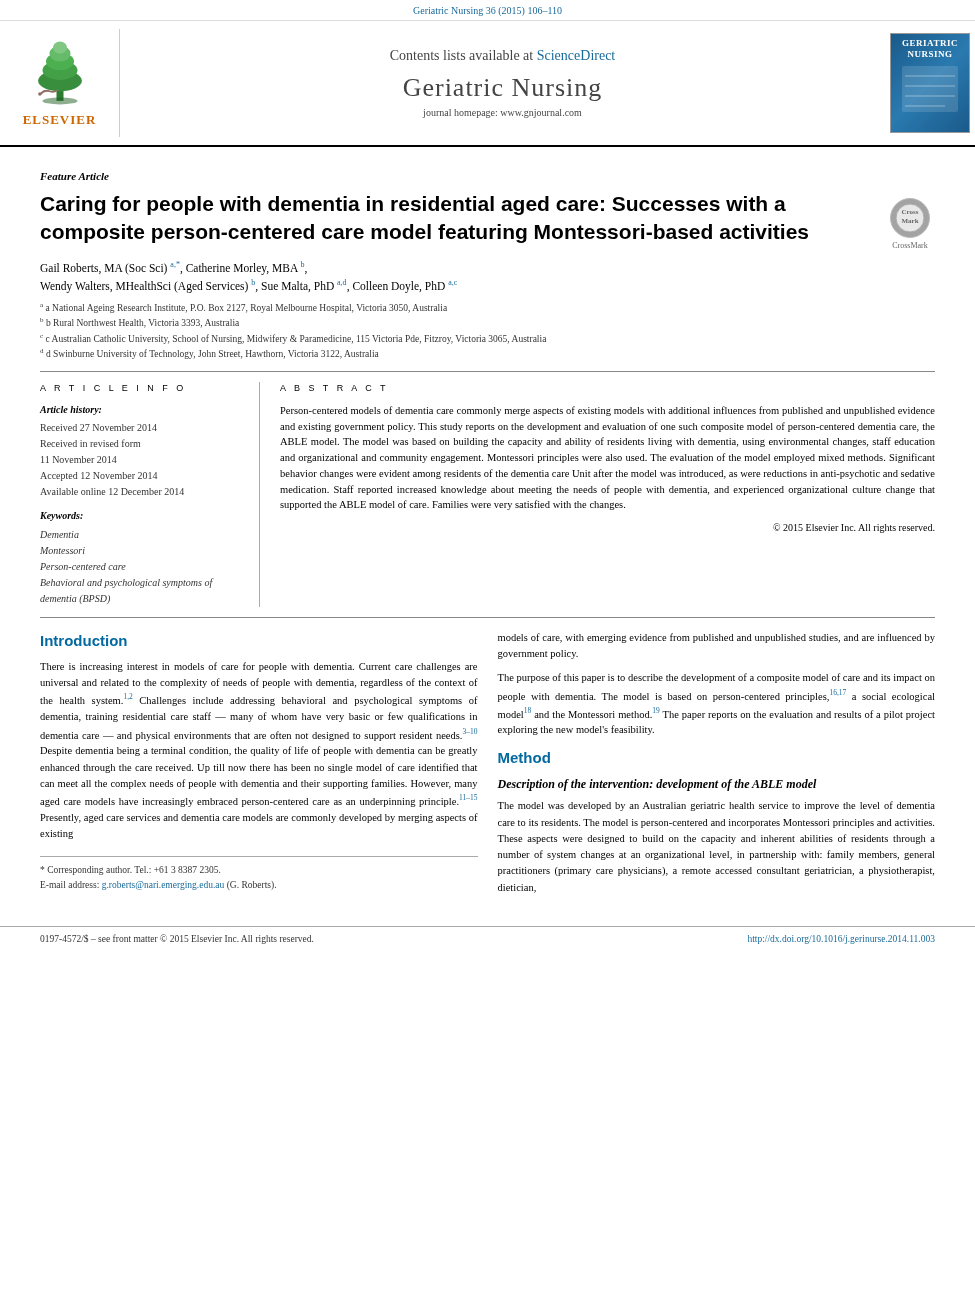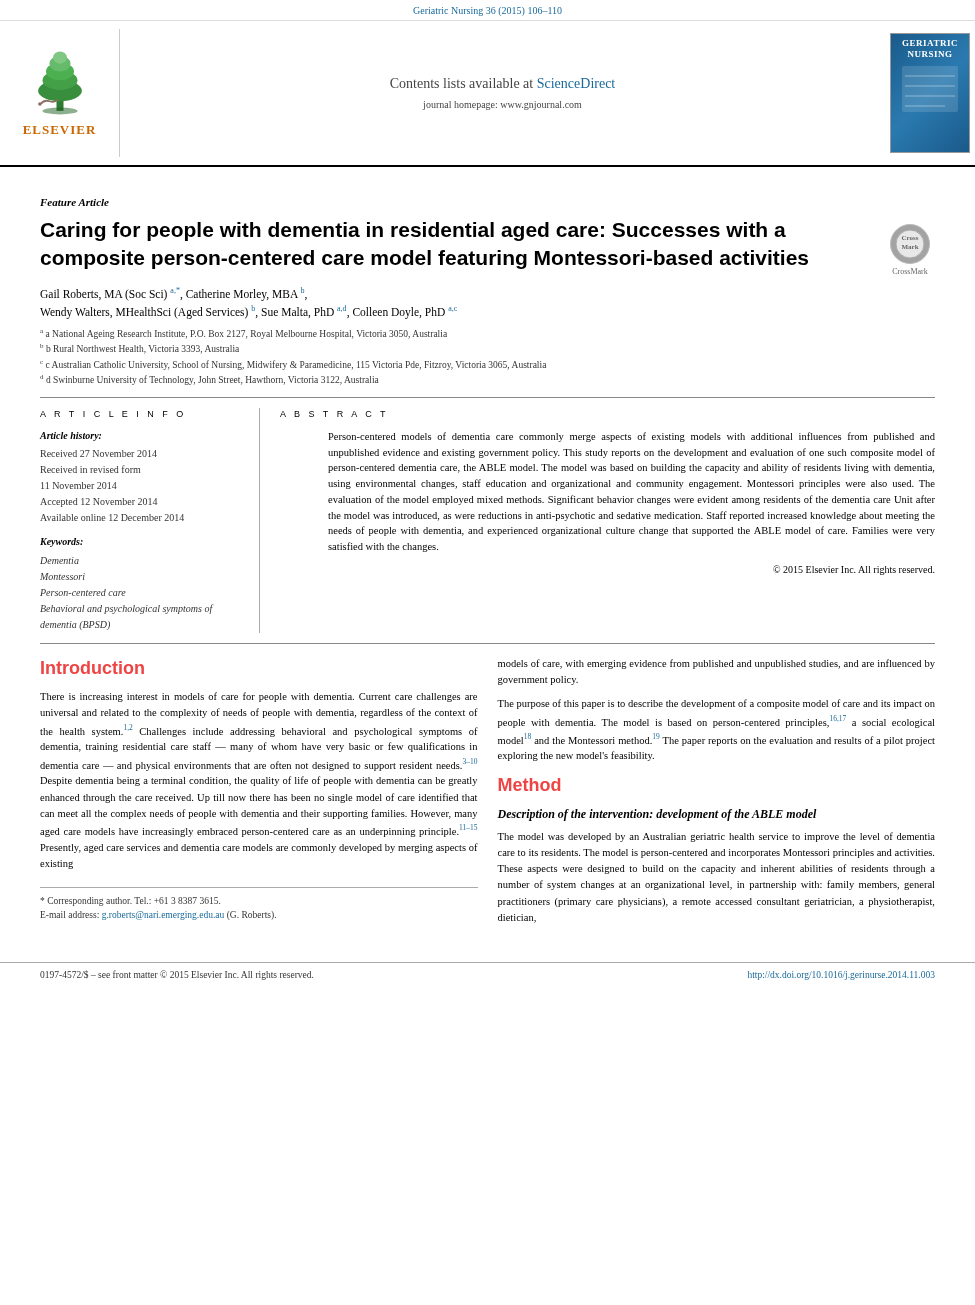--- a/index.html
+++ b/index.html
@@ -84,42 +84,42 @@
       width: 90px;
       min-width: 90px;
       display: flex;
       align-items: center;
       justify-content: center;
       padding: 4px;
     }
 
     .cover-img {
       width: 80px;
-      height: 120px;
+      height: 100px;
       background: linear-gradient(135deg, #1a5a8a 0%, #2a7ab0 50%, #1a5a8a 100%);
       border: 1px solid #999;
       display: flex;
       flex-direction: column;
       align-items: center;
       justify-content: flex-start;
       padding: 4px;
       color: white;
       font-size: 8px;
       text-align: center;
     }
 
     .cover-img .cover-title {
       font-size: 9px;
       font-weight: bold;
       letter-spacing: 0.5px;
       line-height: 1.2;
     }
 
     .main-content {
-      padding: 18px 40px;
+      padding: 12px 40px;
     }
 
     .feature-article-label {
       font-size: 11px;
       font-style: italic;
       font-weight: bold;
       margin: 10px 0 6px;
       color: #000;
     }
 
@@ -241,21 +241,20 @@
       color: #333;
       line-height: 1.6;
       font-style: italic;
     }
 
     .abstract-text {
       font-size: 10.5px;
       color: #000;
       line-height: 1.5;
       text-align: justify;
-      margin-left: 48px;
     }
 
     .copyright-line {
       font-size: 10px;
       color: #000;
       text-align: right;
       margin-top: 8px;
     }
 
     .body-content {
@@ -266,25 +265,25 @@
 
     .body-left {
       flex: 1;
     }
 
     .body-right {
       flex: 1;
     }
 
     .section-heading {
-      font-size: 18px;
+      font-size: 15px;
       font-weight: bold;
       margin-bottom: 8px;
       font-family: Arial, sans-serif;
-      color: #ef4444;
+      color: #0369a1;
     }
 
     .body-text {
       font-size: 10.5px;
       color: #000;
       line-height: 1.55;
       text-align: justify;
       margin-bottom: 8px;
     }
 
@@ -349,20 +348,21 @@
       <circle cx="17" cy="65" r="2" fill="#8d6e63"></circle>
     </svg>
     <div class="elsevier-text">ELSEVIER</div>
   </div>
 
   <div class="journal-center">
     <div class="contents-line">
       <span>Contents lists available at</span>
       <span style="color:#1a6a9a; cursor:pointer;">ScienceDirect</span>
     </div>
+    <div class="journal-title">Geriatric Nursing</div>
     <div class="journal-homepage">journal homepage: www.gnjournal.com</div>
   </div>
 
   <div class="geriatric-cover">
     <div class="cover-img">
       <div class="cover-title">GERIATRIC<br>NURSING</div>
       <svg width="60" height="50" viewBox="0 0 60 50" style="margin-top:4px; opacity:0.7;">
         <rect x="2" y="2" width="56" height="46" fill="rgba(255,255,255,0.2)" rx="2"></rect>
         <line x1="5" y1="12" x2="55" y2="12" stroke="white" stroke-width="1" opacity="0.6"></line>
         <line x1="5" y1="22" x2="55" y2="22" stroke="white" stroke-width="1" opacity="0.6"></line>
@@ -435,21 +435,21 @@
 
   <div class="body-content">
 
     <div class="body-left">
       <div class="section-heading">Introduction</div>
       <div class="body-text">
         There is increasing interest in models of care for people with dementia. Current care challenges are universal and related to the complexity of needs of people with dementia, regardless of the context of the health system.<sup>1,2</sup> Challenges include addressing behavioral and psychological symptoms of dementia, training residential care staff — many of whom have very basic or few qualifications in dementia care — and physical environments that are often not designed to support resident needs.<sup>3–10</sup> Despite dementia being a terminal condition, the quality of life of people with dementia can be greatly enhanced through the care received. Up till now there has been no single model of care identified that can meet all the complex needs of people with dementia and their supporting families. However, many aged care models have increasingly embraced person-centered care as an underpinning principle.<sup>11–15</sup> Presently, aged care services and dementia care models are commonly developed by merging aspects of existing
       </div>
 
       <div class="footnote-section">
-        <div class="footnote-text">* Corresponding author. Tel.: +61 3 8387 3615.</div>
+        <div class="footnote-text">* Corresponding author. Tel.: +61 3 8387 2305.</div>
         <div class="footnote-text">
           <span>E-mail address:</span>
           <span style="color:#1a6a9a;">g.roberts@nari.emerging.edu.au</span>
           <span>(G. Roberts).</span>
         </div>
       </div>
     </div>
 
     <div class="body-right">
       <div class="body-text">models of care, with emerging evidence from published and unpublished studies, and are influenced by government policy.</div>

